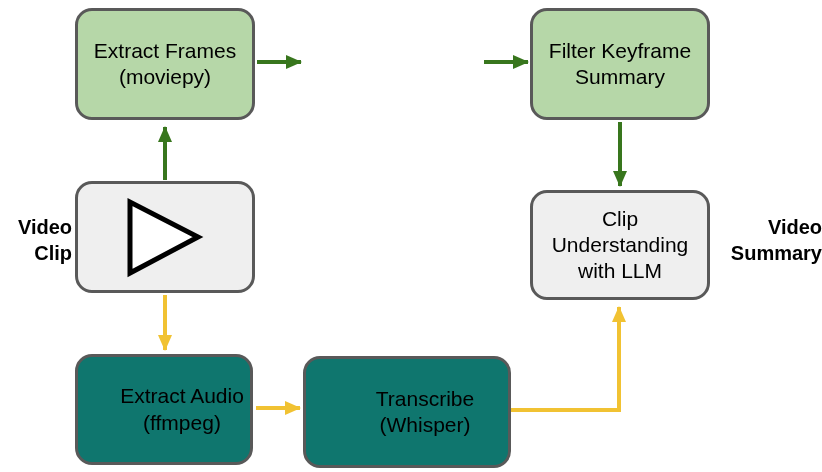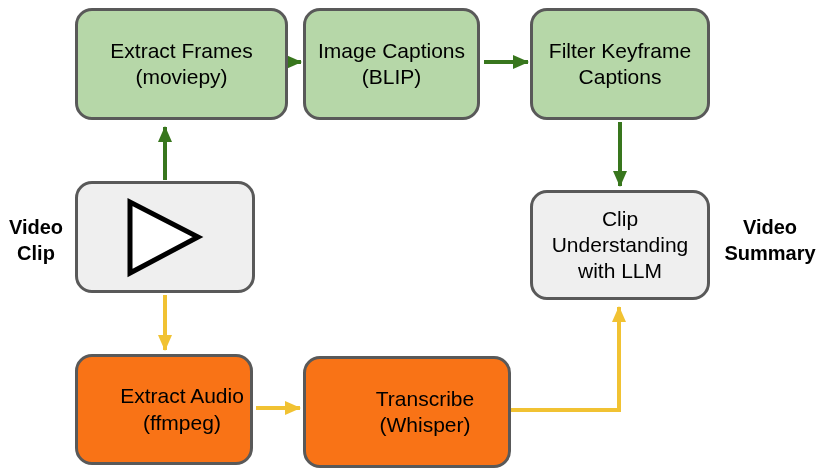--- a/index.html
+++ b/index.html
@@ -25,33 +25,33 @@
     display: flex;
     align-items: center;
     justify-content: center;
     text-align: center;
     color: #000000;
     font-size: 21px;
     line-height: 1.25;
   }
   .node .lbl { white-space: pre-line; }
   .node.green  { background: #b6d7a8; }
-  .node.yellow { background: #f97316; padding-left: 36px; }
+  .node.yellow { background: #0f766e; padding-left: 36px; }
   .node.gray   { background: #efefef; }
   .side-label {
     position: absolute;
     font-weight: bold;
     font-size: 20px;
     line-height: 1.3;
     color: #000000;
-    text-align: center;
+    text-align: right;
     white-space: pre-line;
   }
   
-  #n-extract-frames   { left: 75px;  top: 8px;   width: 213px; height: 112px; }
+  #n-extract-frames   { left: 75px;  top: 8px;   width: 180px; height: 112px; }
   #n-image-captions   { left: 303px; top: 8px;   width: 177px; height: 112px; }
   #n-filter-keyframe  { left: 530px; top: 8px;   width: 180px; height: 112px; }
   #n-video-clip       { left: 75px;  top: 181px; width: 180px; height: 112px; }
   #n-scene            { left: 530px; top: 190px; width: 180px; height: 110px; }
   #n-extract-audio    { left: 75px;  top: 354px; width: 178px; height: 111px; }
   #n-transcribe       { left: 303px; top: 356px; width: 208px; height: 112px; }
   #lbl-video-clip     { left: 0px;   top: 214px; width: 72px;  }
   #lbl-video-summary  { left: 718px; top: 214px; width: 104px; }
 </style>
 </head>
@@ -77,28 +77,24 @@
     <line x1="165" y1="295" x2="165" y2="350" stroke="#f1c232" stroke-width="4" marker-end="url(#ah-yellow)"></line>
     <line x1="256" y1="408" x2="300" y2="408" stroke="#f1c232" stroke-width="4" marker-end="url(#ah-yellow)"></line>
     <polyline points="485,410 619,410 619,307" fill="none" stroke="#f1c232" stroke-width="4" marker-end="url(#ah-yellow)"></polyline>
   </svg>
 
   <div class="node green" id="n-extract-frames">
     <span class="lbl">Extract Frames
 (moviepy)</span>
   </div>
 
-  <div class="node green" id="n-image-captions">
-    <span class="lbl">Image Captions
-(BLIP)</span>
-  </div>
 
   <div class="node green" id="n-filter-keyframe">
     <span class="lbl">Filter Keyframe
-Captions</span>
+Summary</span>
   </div>
 
   <div class="node gray" id="n-video-clip">
     <svg width="174" height="106" viewBox="0 0 174 106" xmlns="http://www.w3.org/2000/svg">
       <polygon points="52,18 52,89 120,53" fill="#ffffff" stroke="#000000" stroke-width="5"></polygon>
     </svg>
   </div>
 
   <div class="node gray" id="n-scene">
     <span class="lbl">Clip

